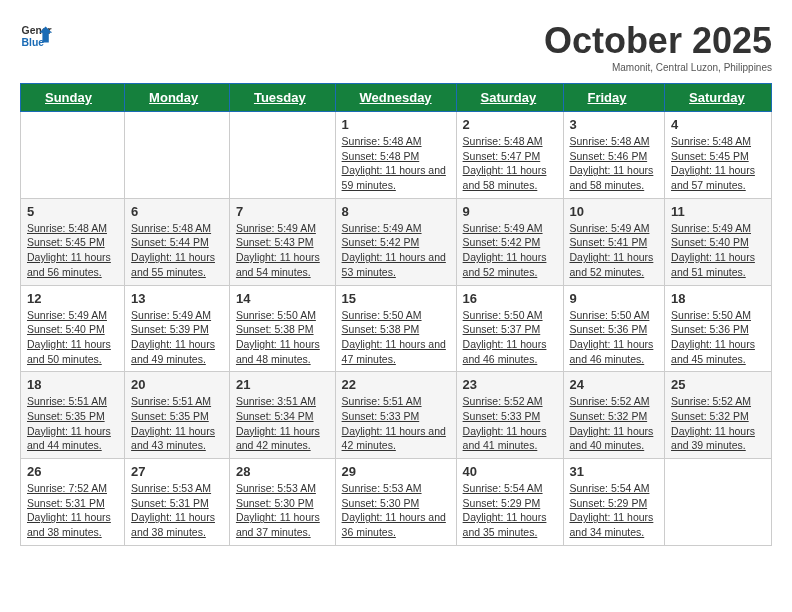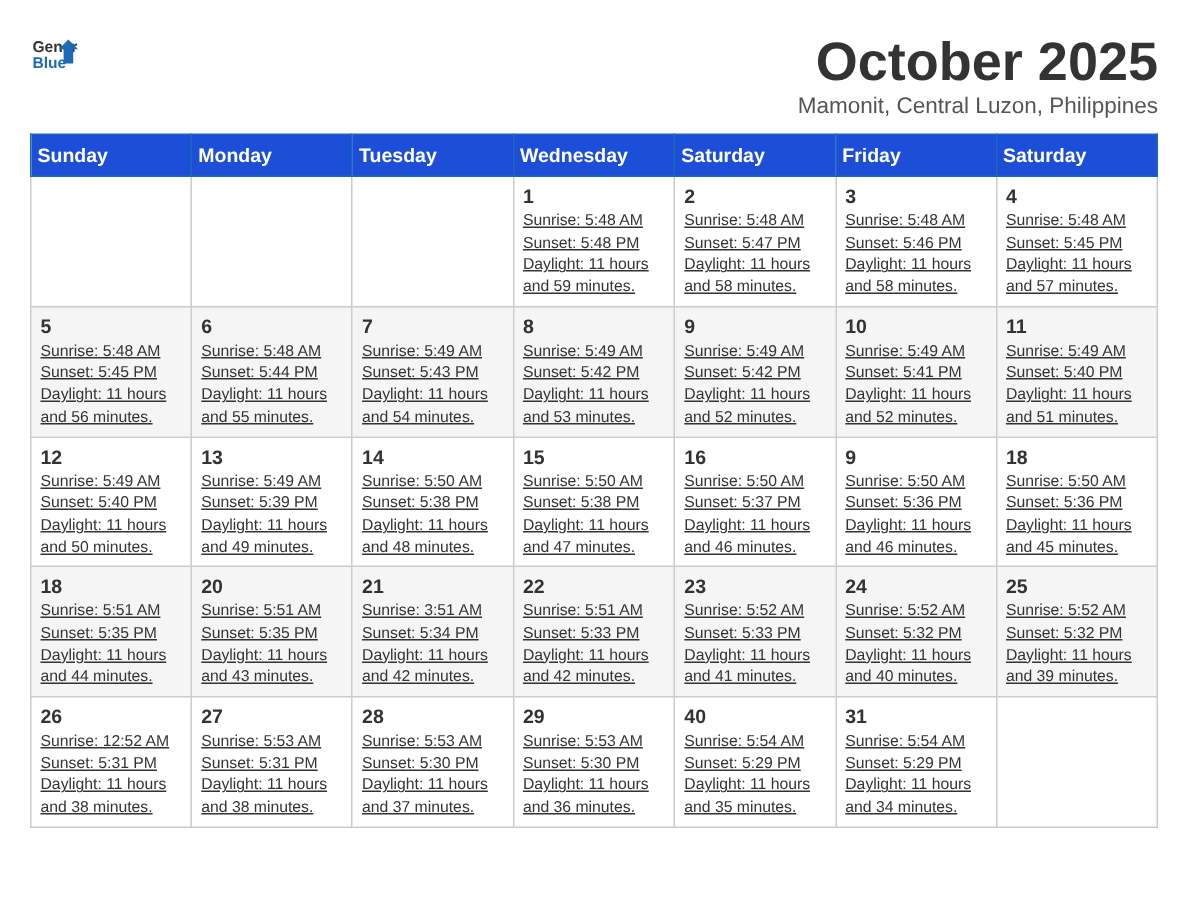--- a/index.html
+++ b/index.html
@@ -28,35 +28,36 @@
     .title-area {
       text-align: right;
       margin-left: 38px;
     }
     .month-title {
       font-size: 36px;
       font-weight: bold;
       color: #333;
     }
     .location-title {
-      font-size: 15px;
+      font-size: 10px;
       color: #555;
     }
     .calendar {
       width: 100%;
       border-collapse: collapse;
       border: 1px solid #ccc;
     }
     .calendar th {
-      background-color: #1d4ed8;
+      background-color: #15803d;
       color: #fff;
       text-align: left;
-      padding: 6px 4px;
+      padding: 6px 24px;
       font-size: 13px;
       border: 1px solid #1a6bb5;
+      text-decoration: underline;
     }
     .calendar td {
       border: 1px solid #ccc;
       vertical-align: top;
       padding: 5px 6px;
       width: 108px;
       min-height: 80px;
       background: #fff;
     }
     .calendar tr:nth-child(even) td {
@@ -291,21 +292,21 @@
           <span class="day-number">25</span>
           <div class="day-info">Sunrise: 5:52 AM
 Sunset: 5:32 PM
 Daylight: 11 hours
 and 39 minutes.</div>
         </td>
       </tr>
       <tr>
         <td>
           <span class="day-number">26</span>
-          <div class="day-info">Sunrise: 12:52 AM
+          <div class="day-info">Sunrise: 7:52 AM
 Sunset: 5:31 PM
 Daylight: 11 hours
 and 38 minutes.</div>
         </td>
         <td>
           <span class="day-number">27</span>
           <div class="day-info">Sunrise: 5:53 AM
 Sunset: 5:31 PM
 Daylight: 11 hours
 and 38 minutes.</div>

